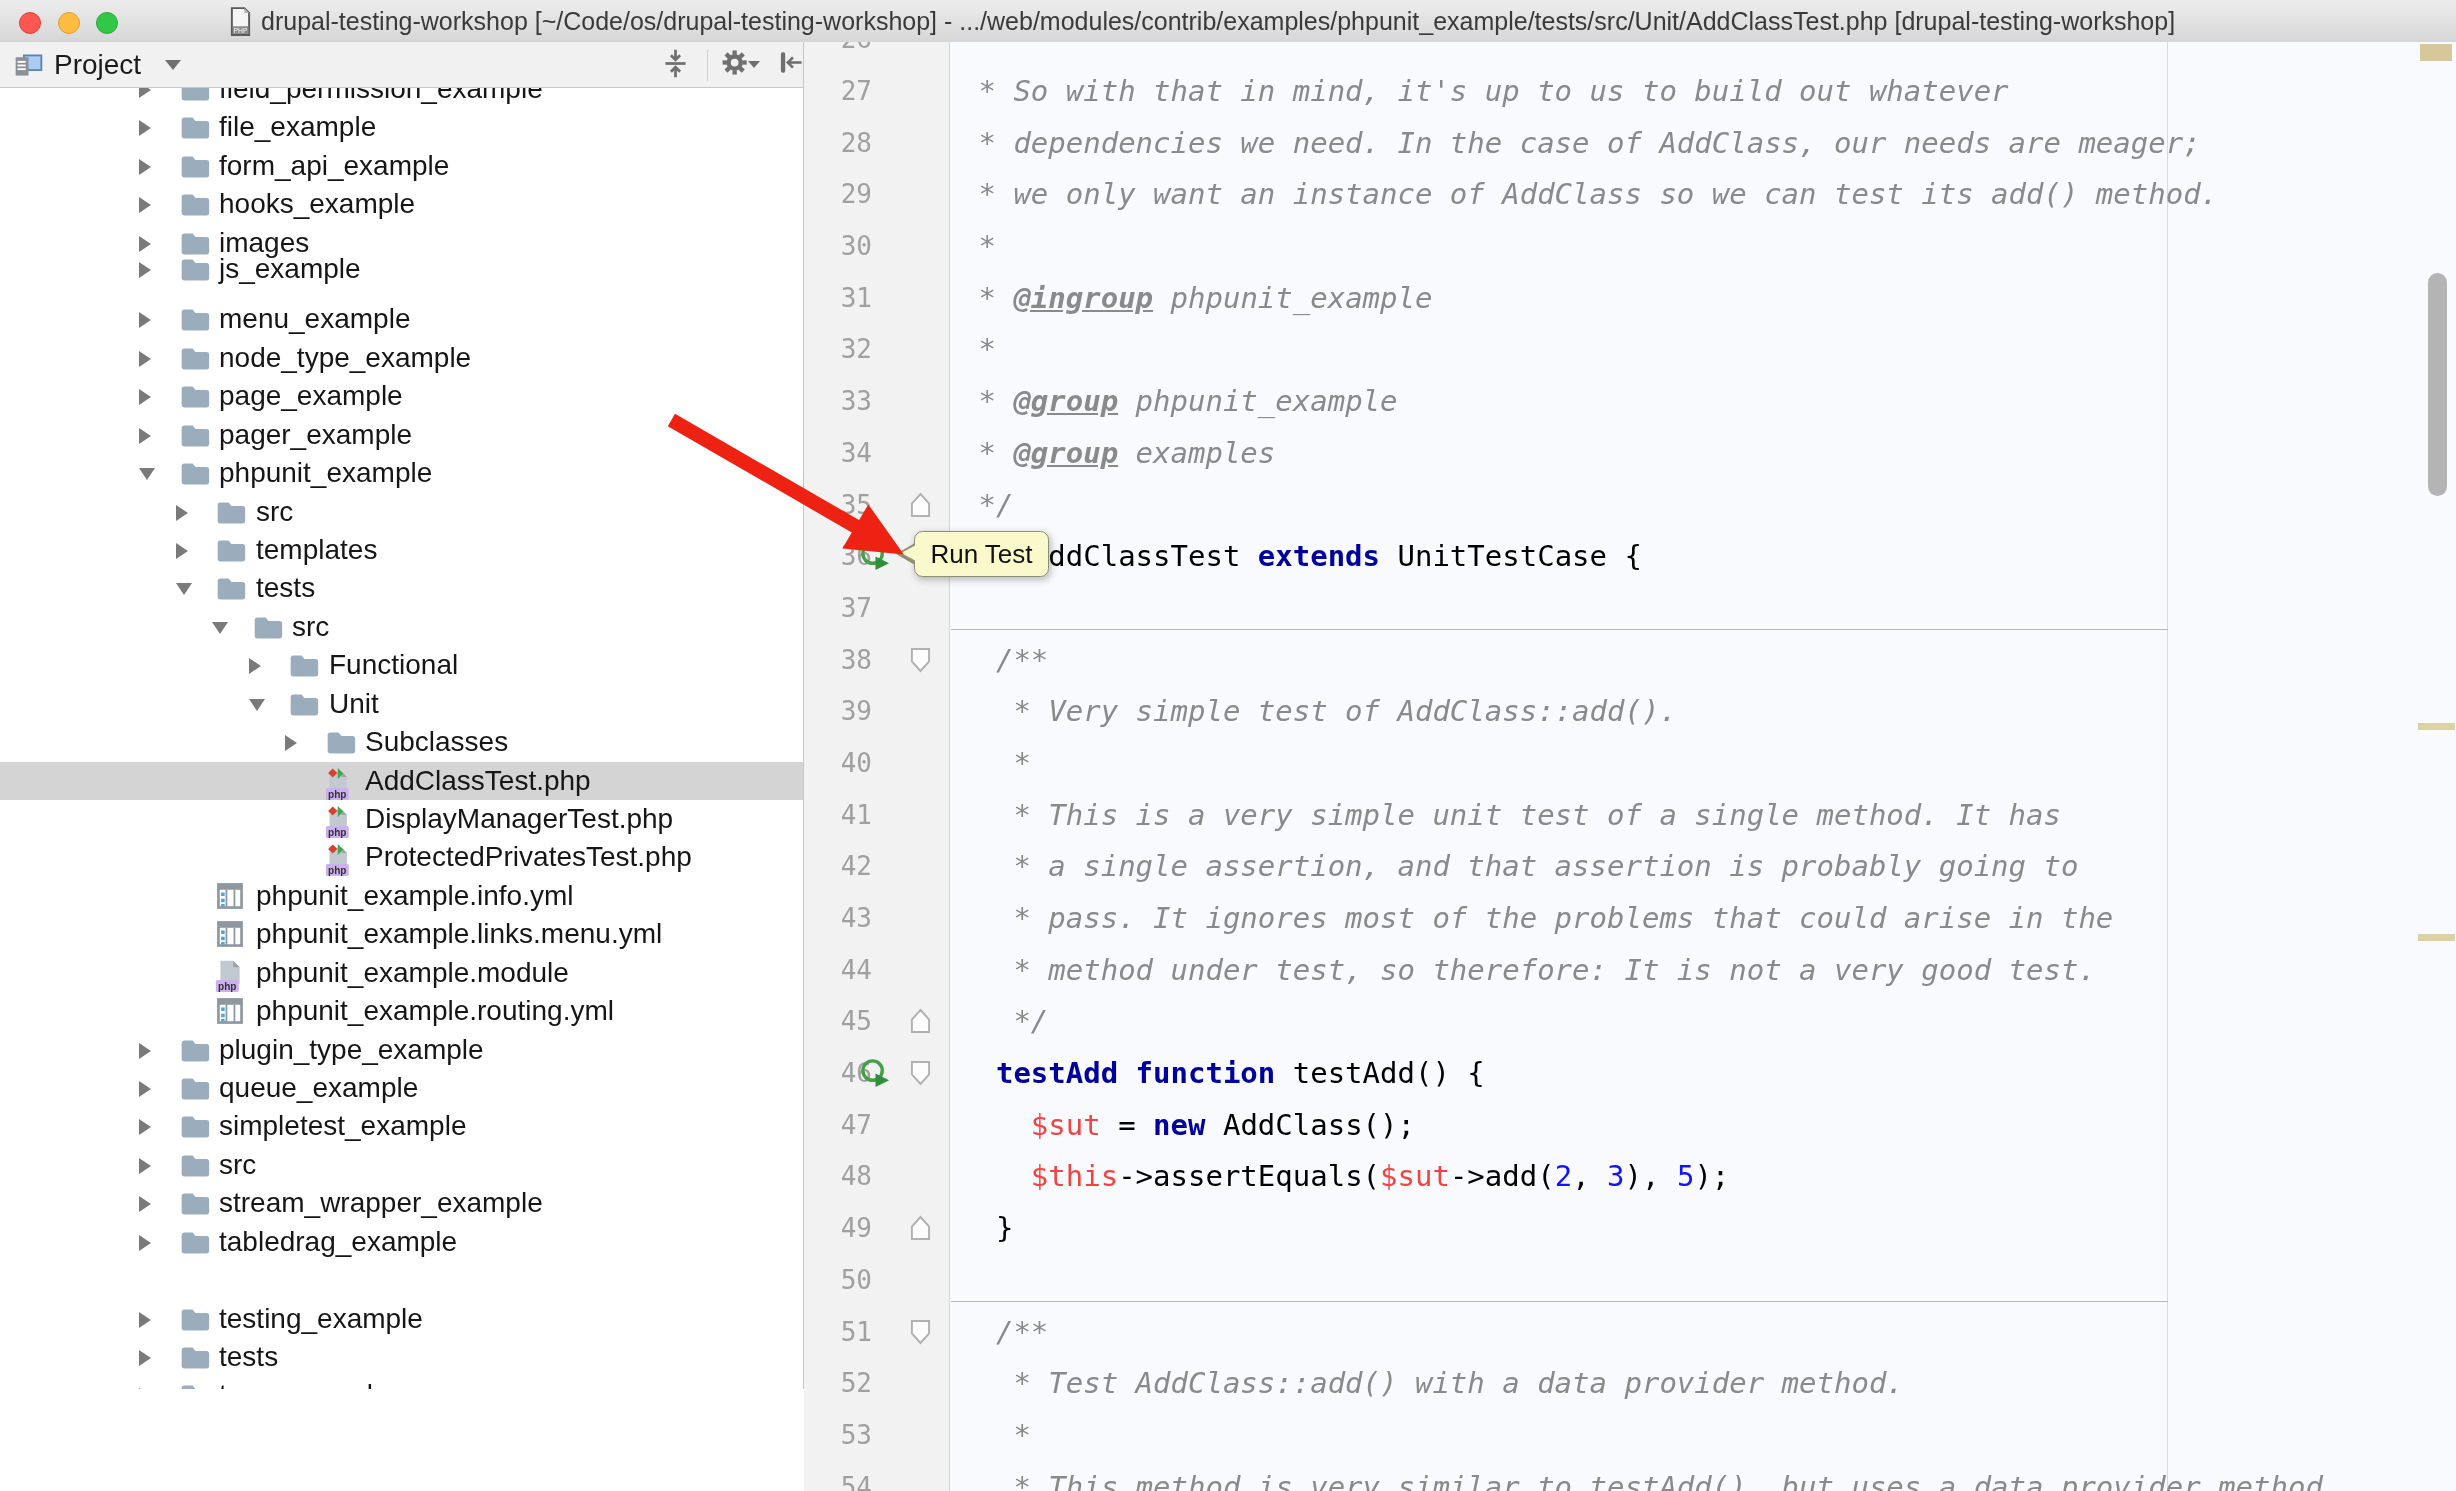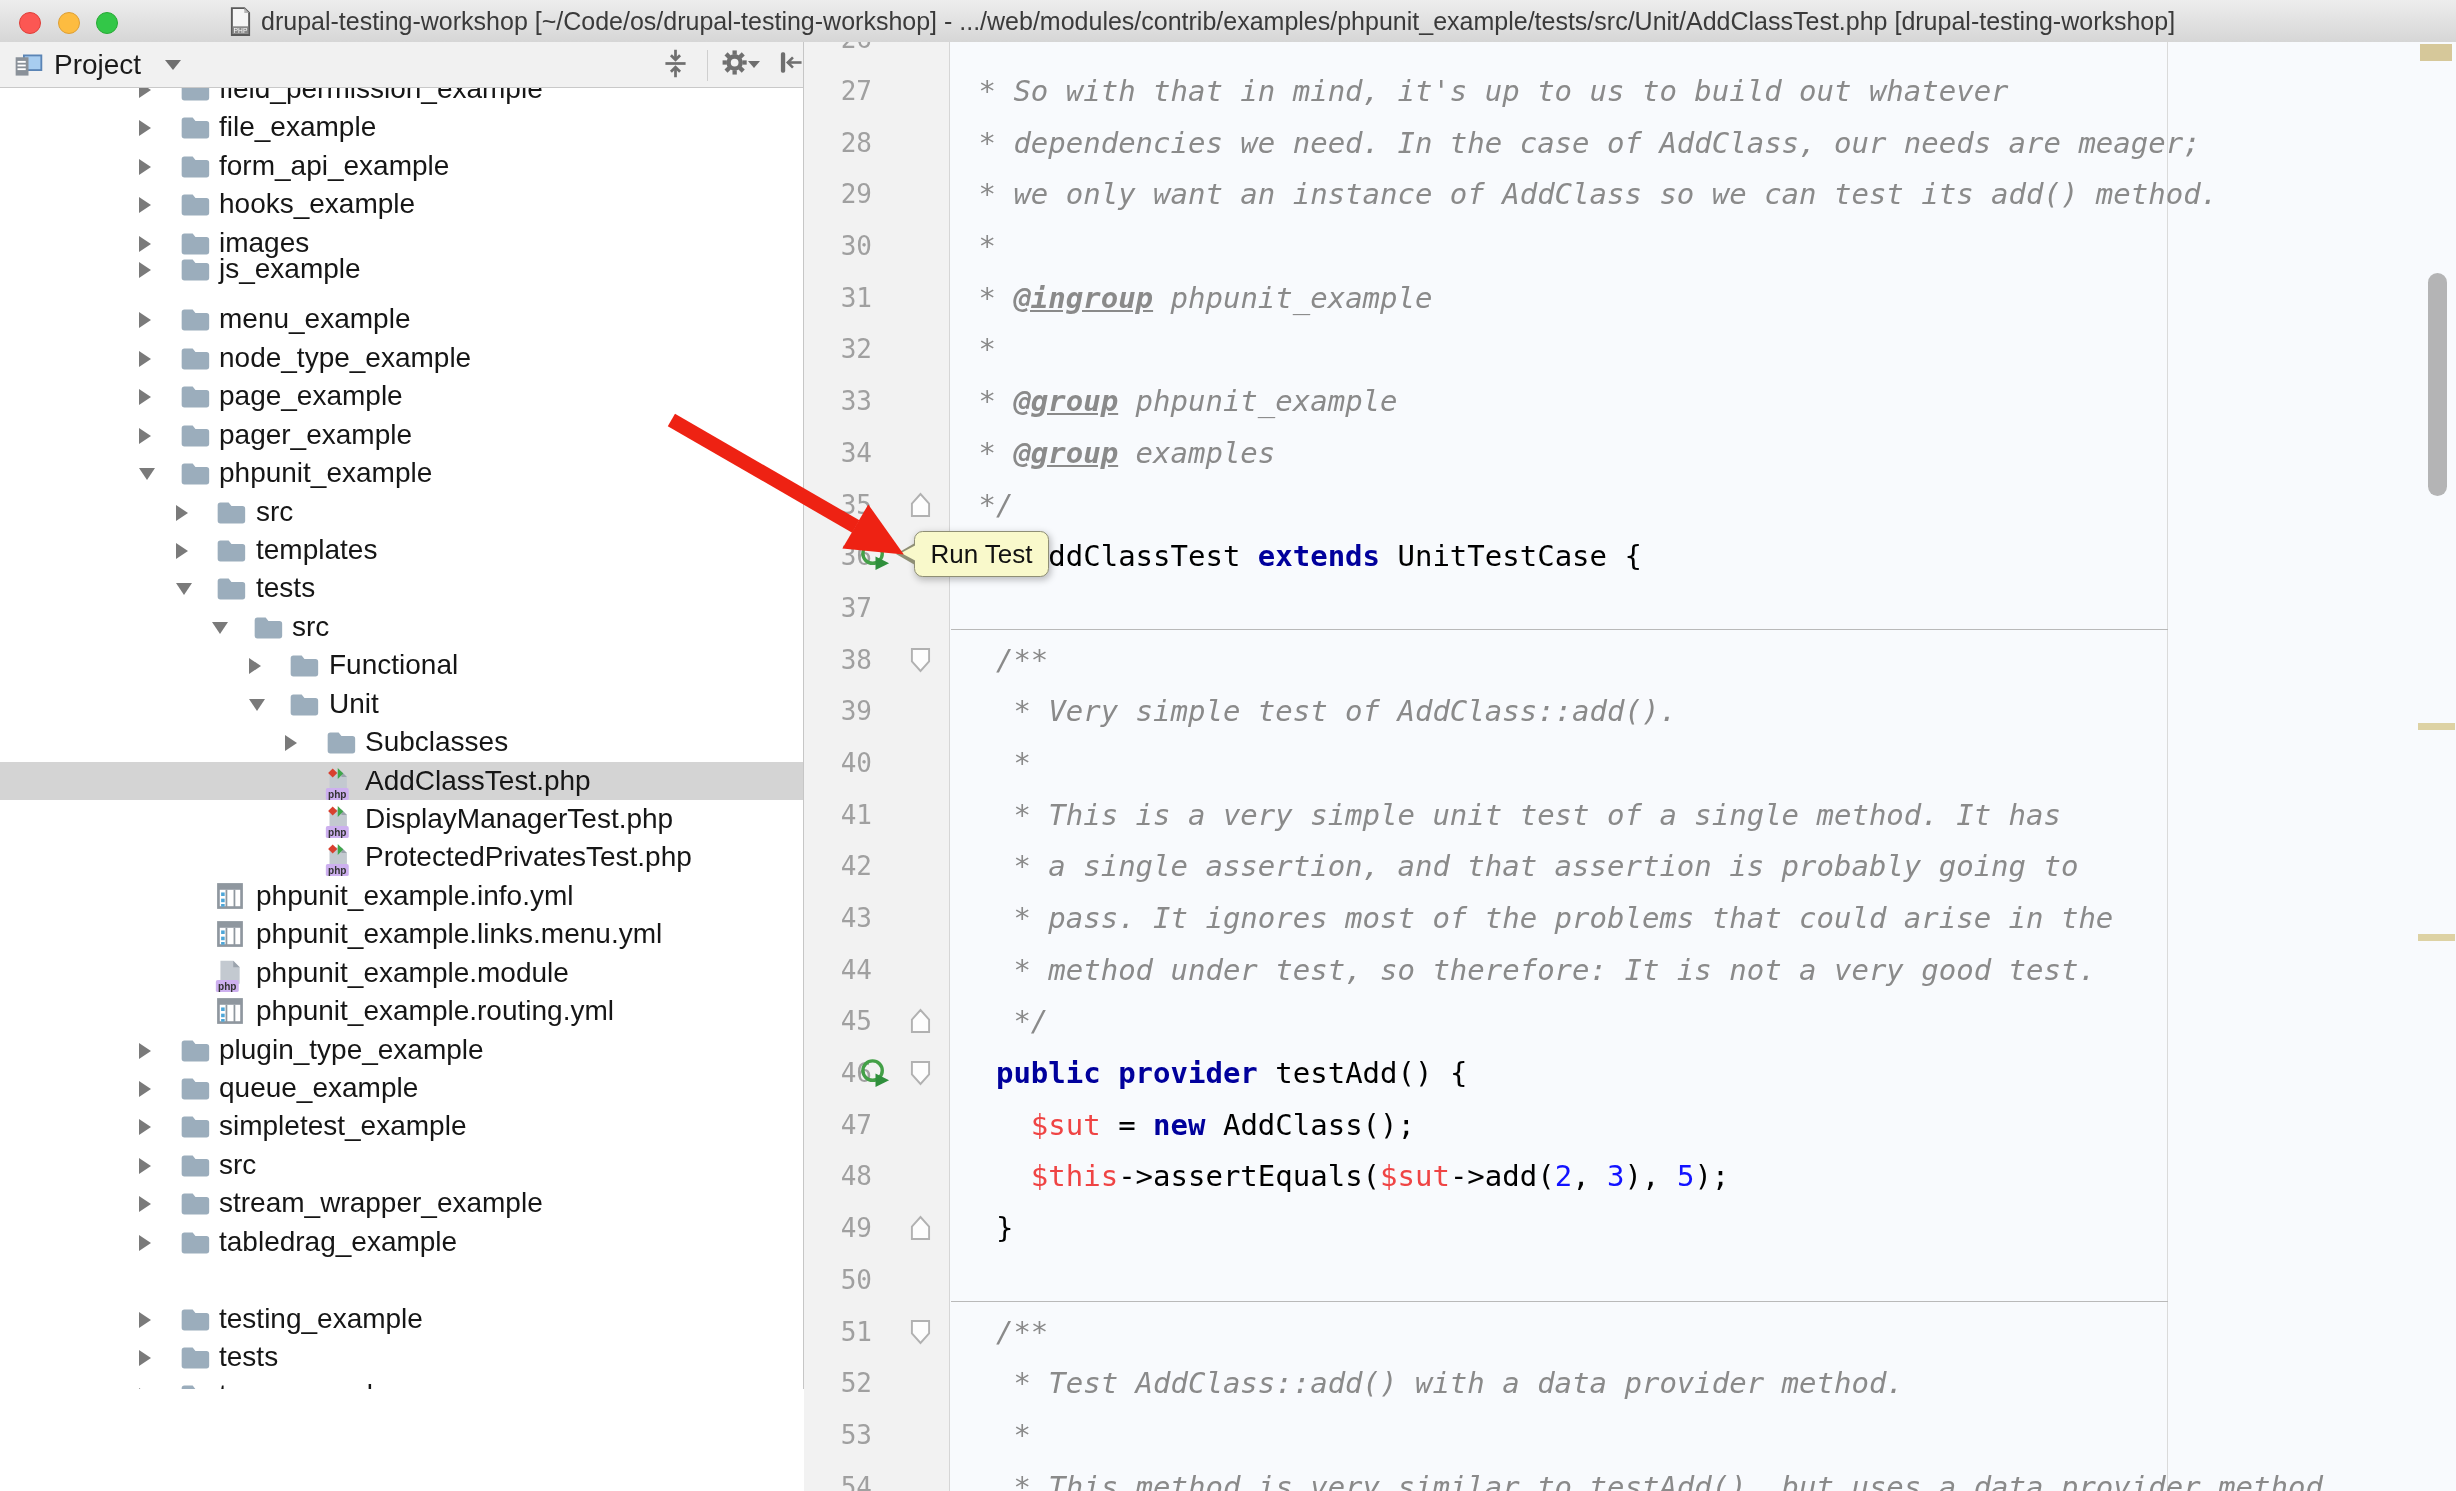--- a/index.html
+++ b/index.html
@@ -551,21 +551,21 @@
         </div>
         <div class="code-row" style="top: 1005px;">
           <div class="lnum">46</div>
           <span class="gmark-run"><svg width="31" height="31" viewBox="0 0 32 32">
               <circle cx="13" cy="13" r="10" fill="none" stroke="#43a047" stroke-width="3.5"></circle>
               <path d="M16 16 L30 23 L16 30 z" fill="#2f8f3c"></path>
             </svg></span>
           <span class="gmark-fold"><svg width="21" height="26" viewBox="0 0 22 27">
               <path d="M2 2 h18 v13 l-9 10 l-9 -10 z" fill="#fdfdfd" stroke="#b1b1b1" stroke-width="2"></path>
             </svg></span>
-          <pre class="code-text"><span class="tok-plain">  </span><span class="tok-keyword">public provider</span><span class="tok-plain"> testAdd() {</span></pre>
+          <pre class="code-text"><span class="tok-plain">  </span><span class="tok-keyword">testAdd function</span><span class="tok-plain"> testAdd() {</span></pre>
         </div>
         <div class="code-row" style="top: 1057px;">
           <div class="lnum">47</div>
           <pre class="code-text"><span class="tok-plain">    </span><span class="tok-var">$sut</span><span class="tok-plain"> = </span><span class="tok-keyword">new</span><span class="tok-plain"> AddClass();</span></pre>
         </div>
         <div class="code-row" style="top: 1108px;">
           <div class="lnum">48</div>
           <pre class="code-text"><span class="tok-plain">    </span><span class="tok-var">$this</span><span class="tok-plain">-&gt;assertEquals(</span><span class="tok-var">$sut</span><span class="tok-plain">-&gt;add(</span><span class="tok-num">2</span><span class="tok-plain">, </span><span class="tok-num">3</span><span class="tok-plain">), </span><span class="tok-num">5</span><span class="tok-plain">);</span></pre>
         </div>
         <div class="code-row" style="top: 1160px;">

